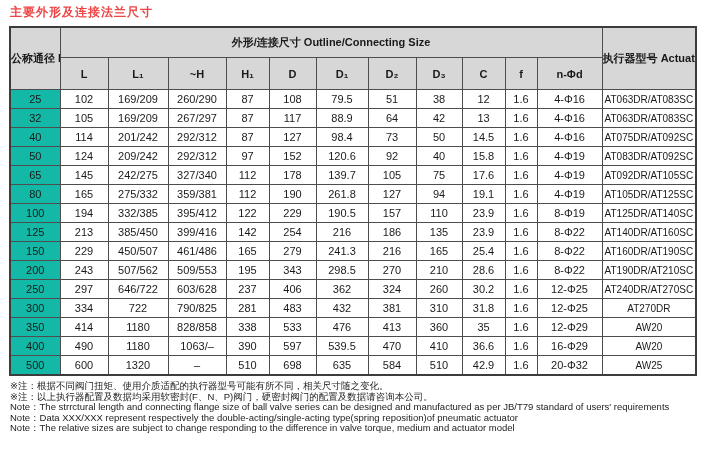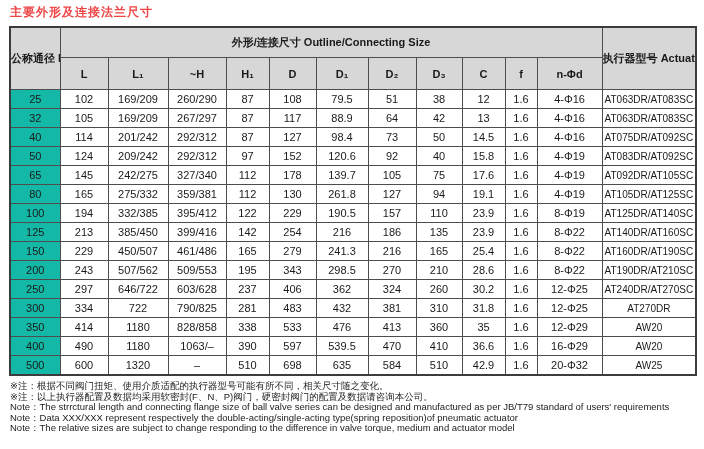--- a/index.html
+++ b/index.html
@@ -170,21 +170,21 @@
           <td>1.6</td>
           <td>4-Φ19</td>
           <td class="act">AT092DR/AT105SC</td>
         </tr>
         <tr>
           <td class="dn">80</td>
           <td>165</td>
           <td>275/332</td>
           <td>359/381</td>
           <td>112</td>
-          <td>130</td>
+          <td>190</td>
           <td>261.8</td>
           <td>127</td>
           <td>94</td>
           <td>19.1</td>
           <td>1.6</td>
           <td>4-Φ19</td>
           <td class="act">AT105DR/AT125SC</td>
         </tr>
         <tr>
           <td class="dn">100</td>

